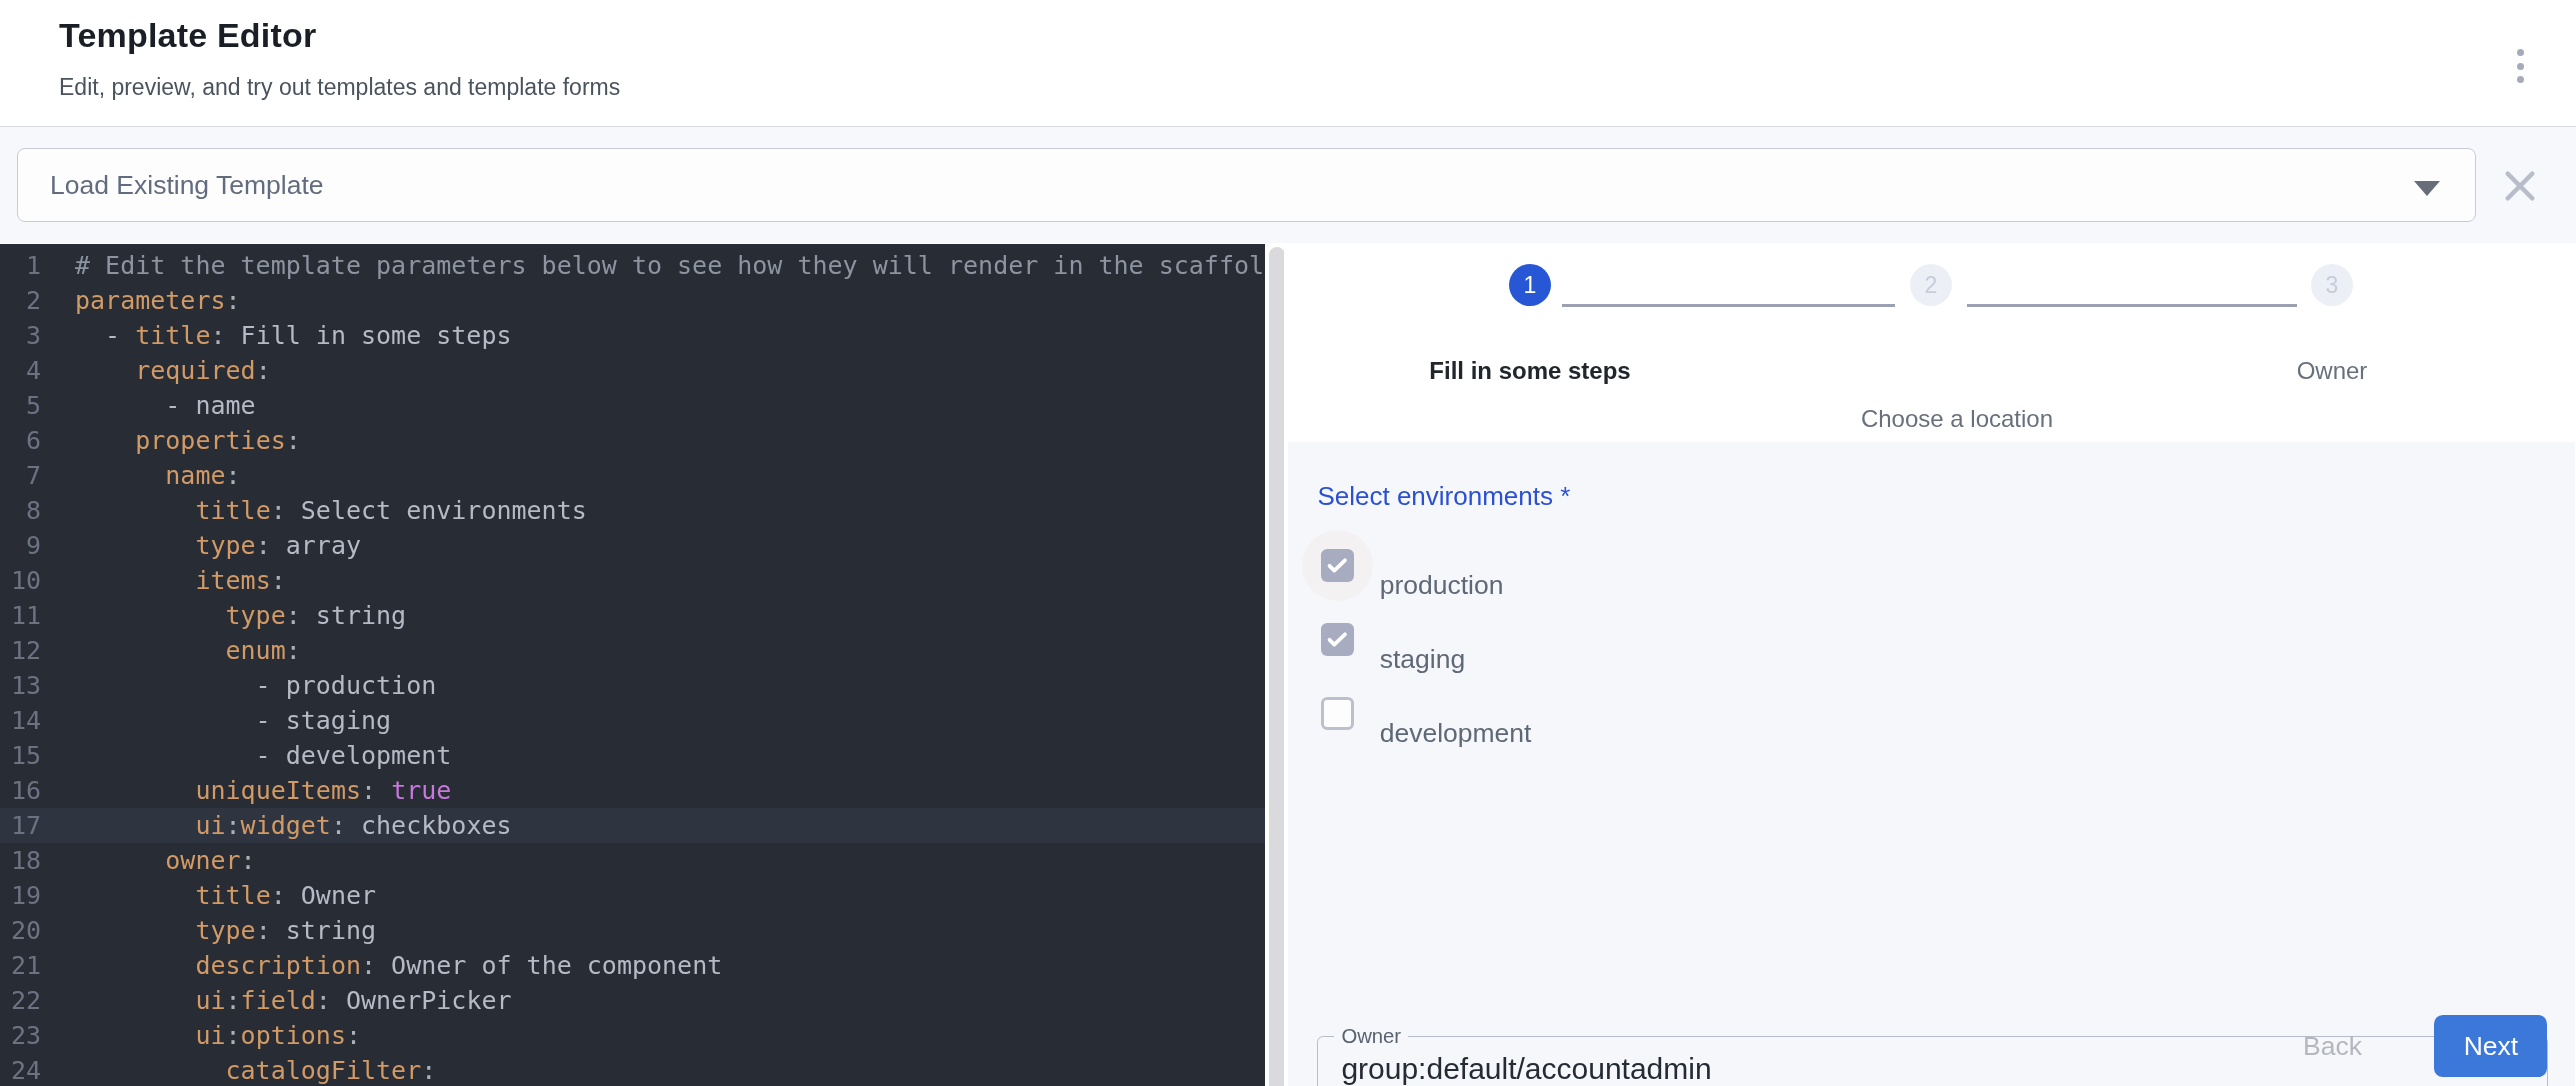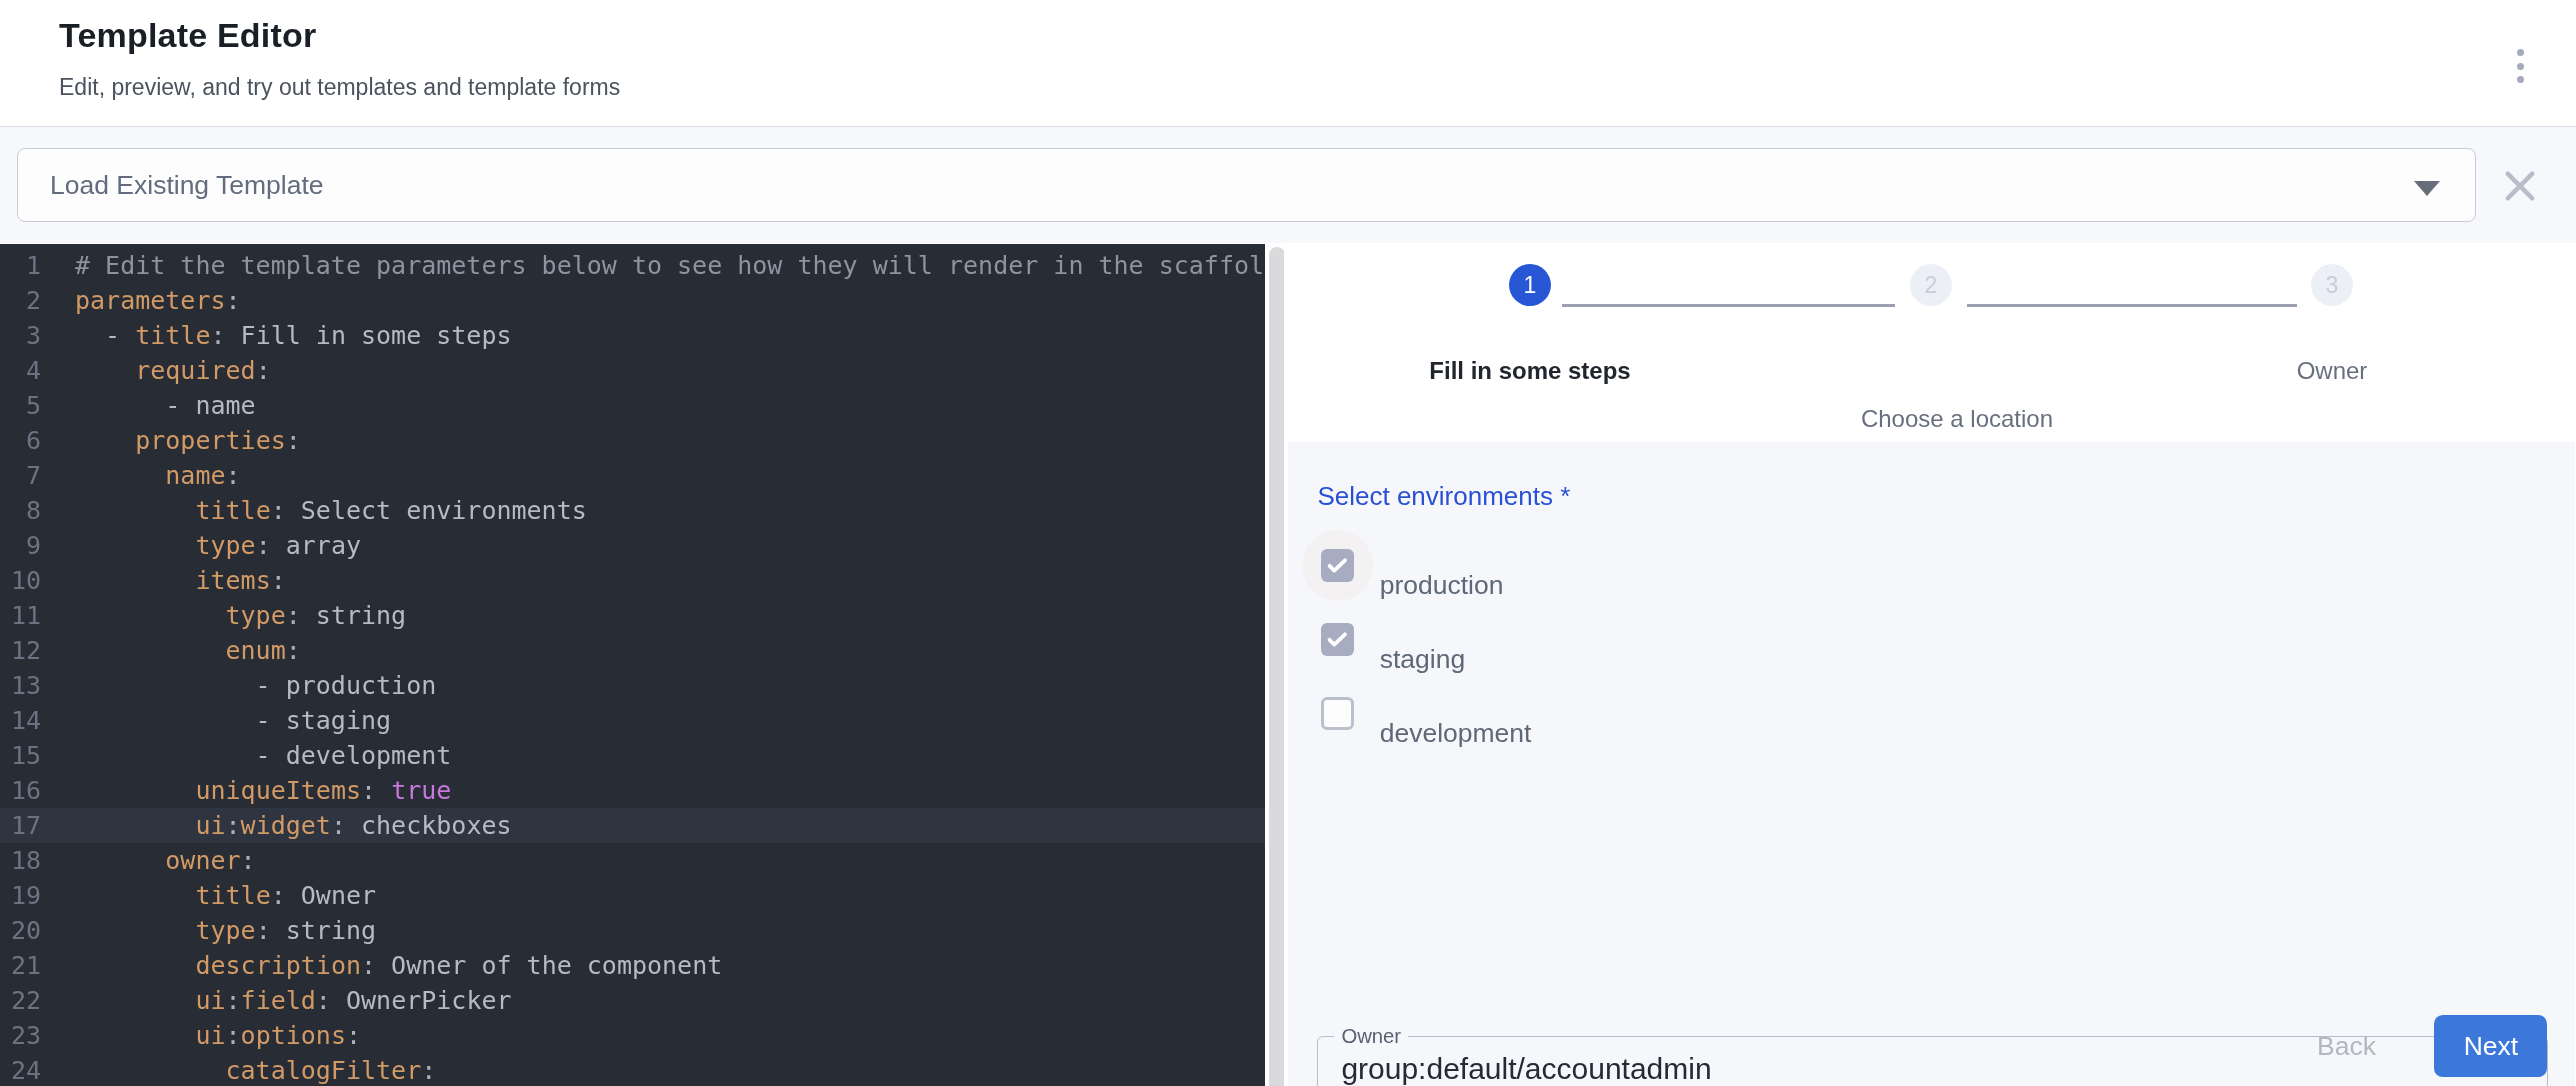--- a/index.html
+++ b/index.html
@@ -67,21 +67,21 @@
   .box svg { width:26.5px; height:26.5px; }
   .cb-label { margin-left:7px; font-size:26.5px; color:#5e6877; }
 
   
   .owner-block { position:absolute; left:29px; top:594px; width:1231px; }
   .owner-field { position:relative; width:1231px; height:64px; border:1.8px solid #b7bcc8; border-radius:6.2px; cursor:text; }
   .owner-label { position:absolute; left:16px; top:-12.4px; background:#f6f7fb; padding:0 7px; font-size:20.3px; color:#59626f; }
   .owner-value { position:absolute; left:23px; top:15px; font-size:30px; color:#242b34; }
 
   
-  .btn-row { position:absolute; right:28px; bottom:8.8px; display:flex; align-items:center; gap:25px; }
+  .btn-row { position:absolute; right:28px; bottom:8.8px; display:flex; align-items:center; gap:39px; }
   .back-btn { font-size:26.5px; font-weight:500; color:#b4b7bd; background:none; border:none; padding:8.8px 12.4px; cursor:default; font-family:inherit; }
   .next-btn { width:113px; height:62px; background:#3c78d9; color:#ffffff; font-size:26.5px; font-weight:500;
               border:none; border-radius:8.8px; cursor:pointer; font-family:inherit;margin-left:21px; }
 </style>
 </head>
 <body>
 
 <div class="stage">
 
   <div class="header">

